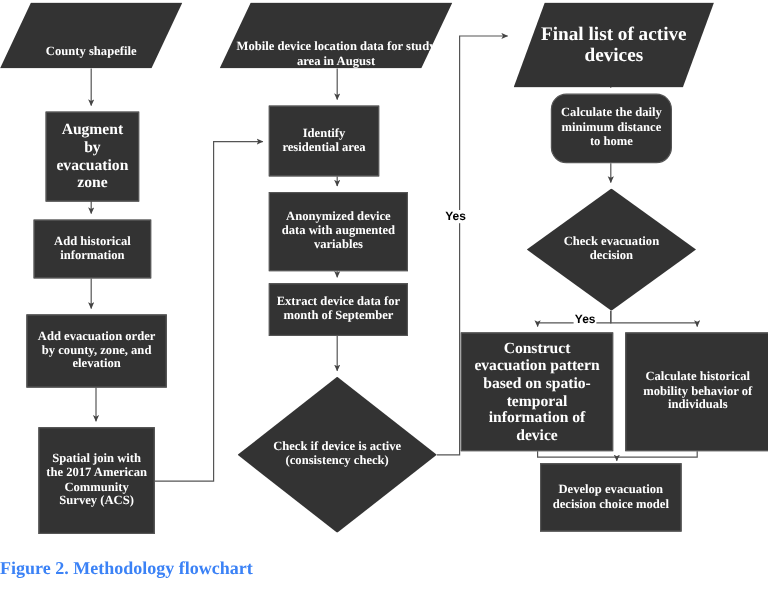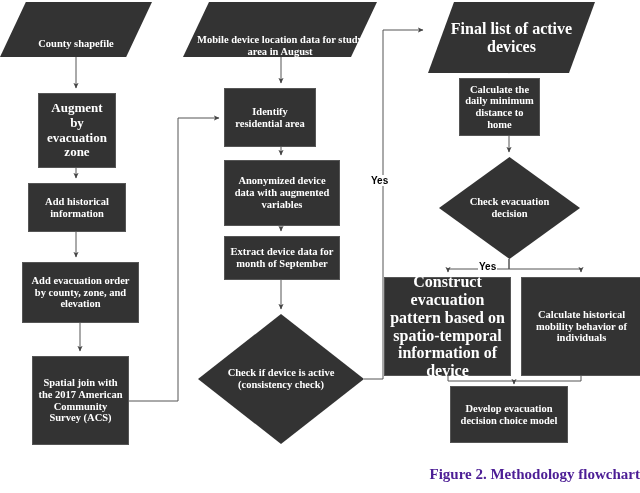--- a/index.html
+++ b/index.html
@@ -85,24 +85,24 @@
     color: #000000;
     background: #ffffff;
     padding: 0 1px;
     z-index: 3;
     white-space: nowrap;
   }
   #caption {
     position: absolute;
     left: 0;
     width: 640px;
-    text-align: right;
+    text-align: left;
     font-family: "Liberation Serif", "DejaVu Serif", serif;
     font-weight: bold;
-    color: #4c1d95;
+    color: #3b82f6;
   }
 </style>
 </head>
 <body>
 
 <div id="canvas">
 
   <svg id="wires" viewBox="0 0 640 493">
     <defs>
       <marker id="arrowhead" markerWidth="7" markerHeight="7" refX="5.2" refY="2.6" orient="auto" markerUnits="userSpaceOnUse">
@@ -141,40 +141,40 @@
       <div class="node para" style="left: 428px; top: 2px; width: 167px; height: 71px; font-size: 16px;">
         <div class="shape" style="clip-path: polygon(15.57% 0%, 100% 0%, 84.43% 100%, 0% 100%);"></div>
         <span class="label" style="padding: 0px 14px;">Final list of active devices</span>
       </div>
       <div class="node rect" style="left: 38px; top: 93px; width: 78px; height: 75px; font-size: 13px;">
         <span class="label">Augment by evacuation zone</span>
       </div>
       <div class="node rect" style="left: 224px; top: 88px; width: 92px; height: 59px; font-size: 10.5px;">
         <span class="label">Identify residential area</span>
       </div>
-      <div class="node rect" style="left: 459px; top: 78px; width: 81px; height: 58px; font-size: 10.5px;">
+      <div class="node rect" style="left: 459px; top: 78px; width: 101px; height: 58px; font-size: 10.5px; border-radius: 13px;">
         <span class="label">Calculate the daily minimum distance to home</span>
       </div>
       <div class="node rect" style="left: 28px; top: 183px; width: 98px; height: 49px; font-size: 10.5px;">
         <span class="label">Add historical information</span>
       </div>
       <div class="node rect" style="left: 224px; top: 160px; width: 116px; height: 66px; font-size: 10.5px;">
         <span class="label">Anonymized device data with augmented variables</span>
       </div>
       <div class="node diamond" style="left: 439px; top: 157px; width: 141px; height: 102px; font-size: 10.5px;">
         <div class="shape"></div>
         <span class="label" style="padding: 0px 18px;">Check evacuation decision</span>
       </div>
       <div class="node rect" style="left: 224px; top: 236px; width: 116px; height: 44px; font-size: 10.5px;">
         <span class="label">Extract device data for month of September</span>
       </div>
       <div class="node rect" style="left: 22px; top: 262px; width: 117px; height: 61px; font-size: 10.5px;">
         <span class="label">Add evacuation order by county, zone, and elevation</span>
       </div>
-      <div class="node rect" style="left: 384px; top: 277px; width: 127px; height: 99px; font-size: 16px;">
+      <div class="node rect" style="left: 384px; top: 277px; width: 127px; height: 99px; font-size: 13px;">
         <span class="label">Construct evacuation pattern based on spatio-temporal information of device</span>
       </div>
       <div class="node rect" style="left: 521px; top: 277px; width: 121px; height: 99px; font-size: 10.5px;">
         <span class="label">Calculate historical mobility behavior of individuals</span>
       </div>
       <div class="node diamond" style="left: 198px; top: 314px; width: 166px; height: 130px; font-size: 10.5px;">
         <div class="shape"></div>
         <span class="label" style="padding: 0px 18px;">Check if device is active (consistency check)</span>
       </div>
       <div class="node rect" style="left: 32px; top: 356px; width: 97px; height: 89px; font-size: 10.5px;">

